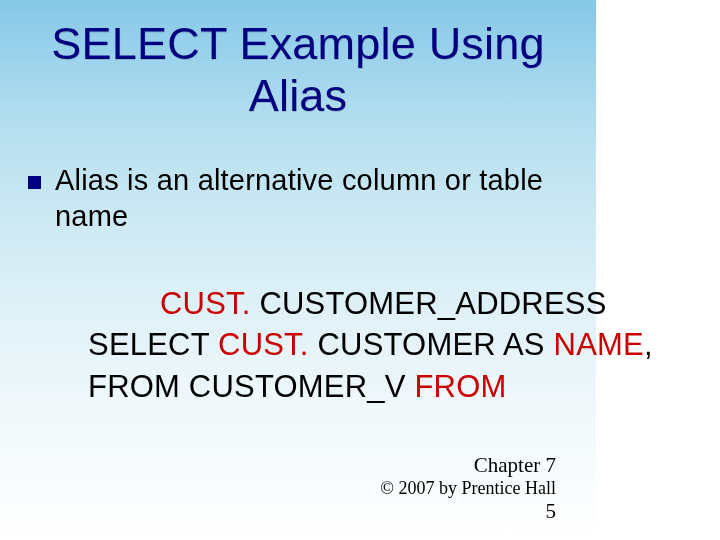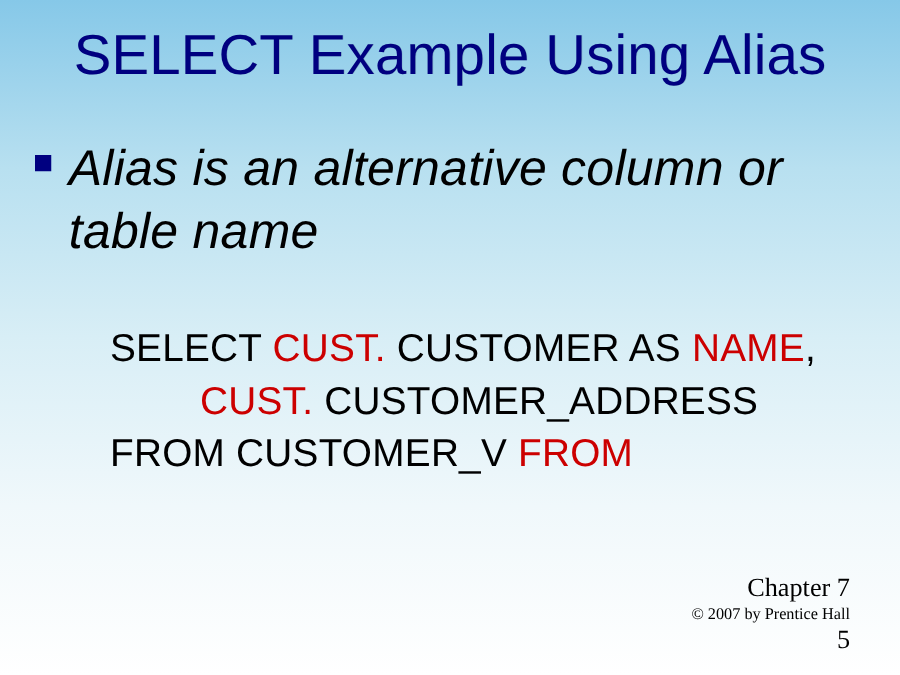--- a/index.html
+++ b/index.html
@@ -4,21 +4,21 @@
 <style>
   html, body {
     margin: 0;
     padding: 0;
     width: 720px;
     height: 540px;
     overflow: hidden;
     font-family: Tahoma, Verdana, Geneva, sans-serif;
   }
   .slide {
-    width: 720px;
+    width: 596px;
     height: 540px;
     background: linear-gradient(to bottom, #86c8e8 0%, #b8e0f0 25%, #d8eef6 50%, #f0f8fb 75%, #ffffff 100%);
     position: relative;
     box-sizing: border-box;
   }
   .title {
     text-align: center;
     font-size: 45px;
     font-weight: 400;
     color: #000080;
@@ -35,25 +35,24 @@
   }
   .bullet-box {
     width: 13px;
     height: 13px;
     background: #000080;
     flex-shrink: 0;
     margin-top: 14px;
     margin-right: 14px;
   }
   .bullet-text {
-    font-size: 40px;
+    font-size: 29px;
     color: #000;
     line-height: 1.25;
     letter-spacing: 0.2px;
-    font-style: italic;
   }
   .code-block {
     margin-left: 60px;
     margin-top: 48px;
     font-size: 31px;
     line-height: 1.35;
     color: #000;
     letter-spacing: 0.2px;
   }
   .code-line { white-space: nowrap; }
@@ -72,21 +71,21 @@
     justify-content: space-between;
     align-items: flex-end;
     font-family: "Times New Roman", Times, serif;
     color: #000;
     flex-direction: column;
   }
   .footer-left {
     font-size: 21px;
   }
   .footer-center {
-    font-size: 13px;
+    font-size: 18px;
     flex: 1;
   }
   .footer-right {
     font-size: 21px;
   }
 </style>
 </head>
 <body>
 
 <div class="slide">
@@ -94,22 +93,22 @@
   <div class="title">SELECT Example Using Alias</div>
 
   <div class="body">
 
     <div class="bullet-row">
       <div class="bullet-box"></div>
       <div class="bullet-text">Alias is an alternative column or table name</div>
     </div>
 
     <div class="code-block">
+      <div class="code-line indent1"><span class="red">CUST.</span><span> CUSTOMER_ADDRESS</span></div>
       <div class="code-line"><span>SELECT </span><span class="red">CUST.</span><span> CUSTOMER AS </span><span class="red">NAME</span><span>,</span></div>
-      <div class="code-line indent1"><span class="red">CUST.</span><span> CUSTOMER_ADDRESS</span></div>
       <div class="code-line"><span>FROM CUSTOMER_V </span><span class="red">FROM</span></div>
     </div>
 
   </div>
 
   <div class="footer">
     <div class="footer-left">Chapter 7</div>
     <div class="footer-center">© 2007 by Prentice Hall</div>
     <div class="footer-right">5</div>
   </div>

